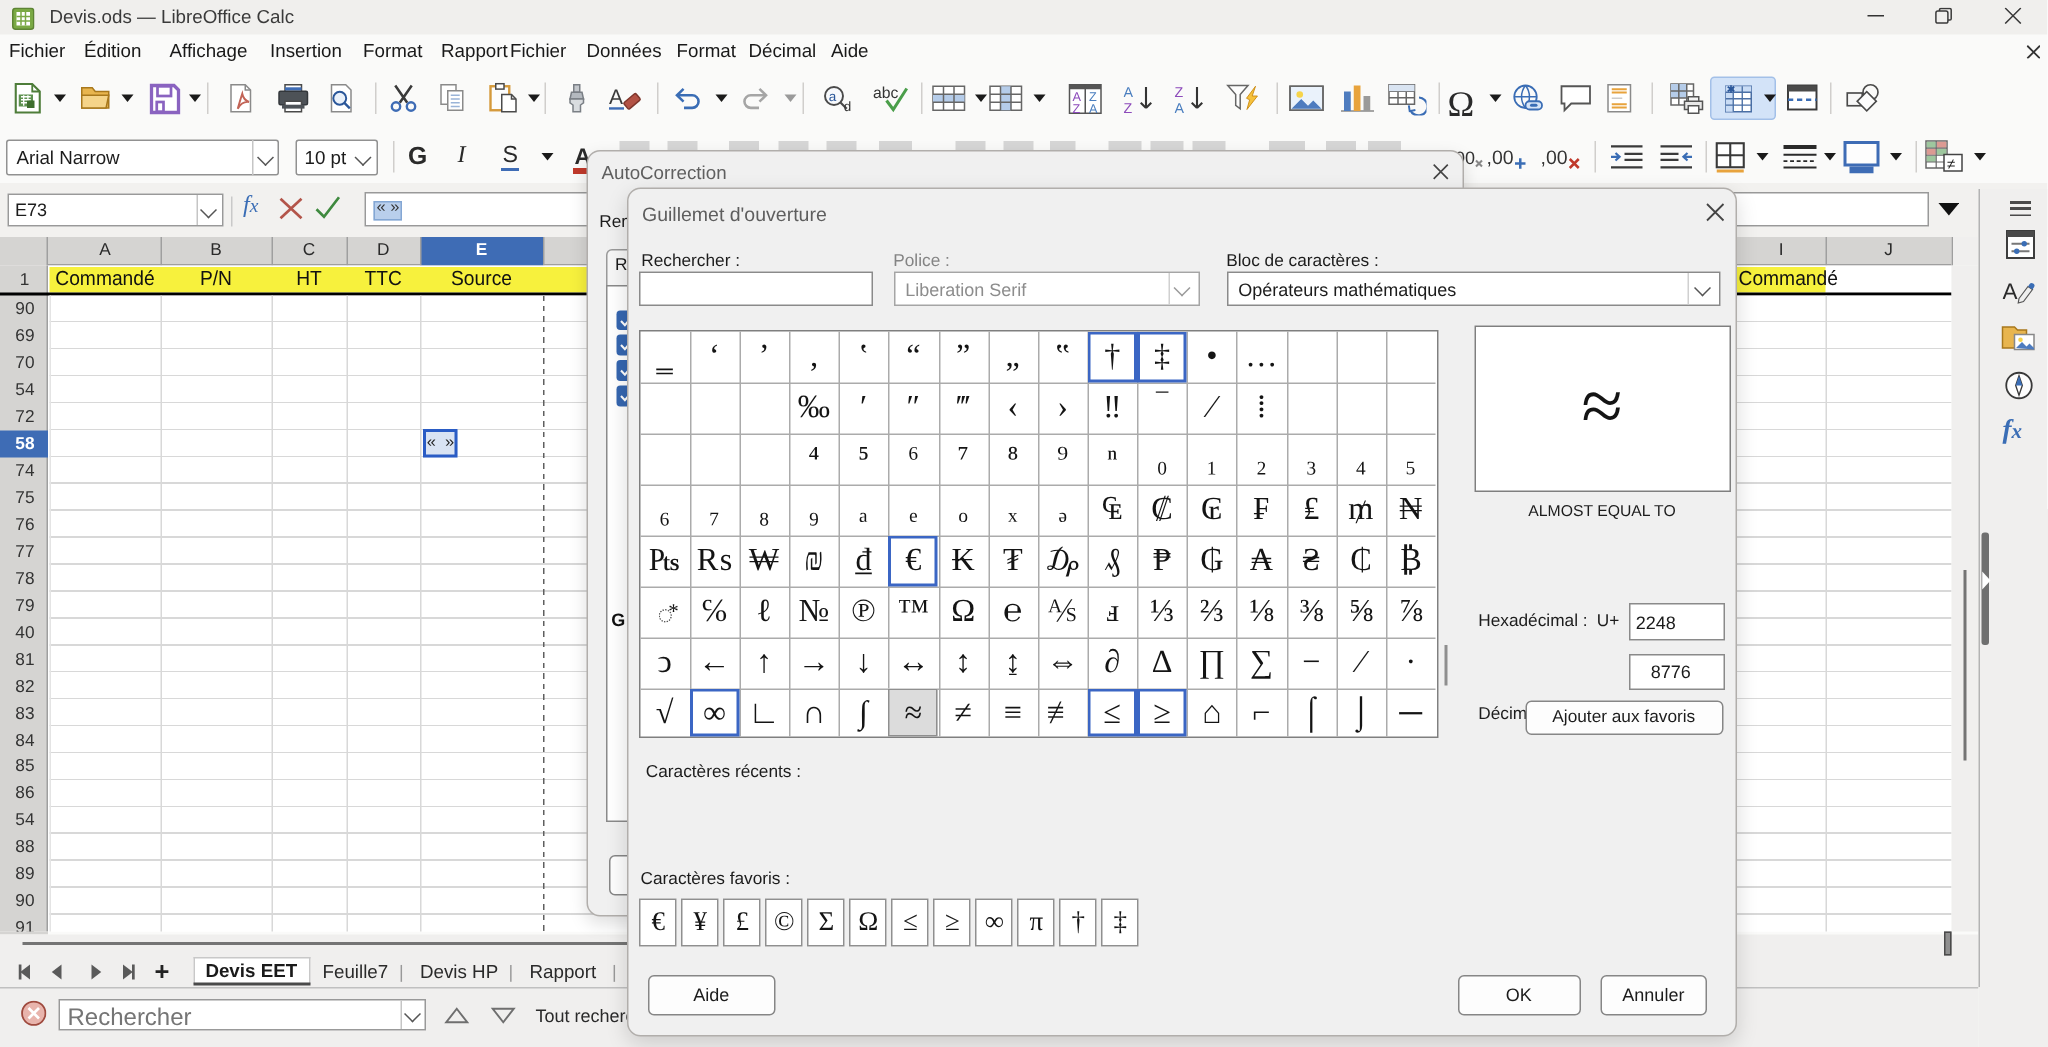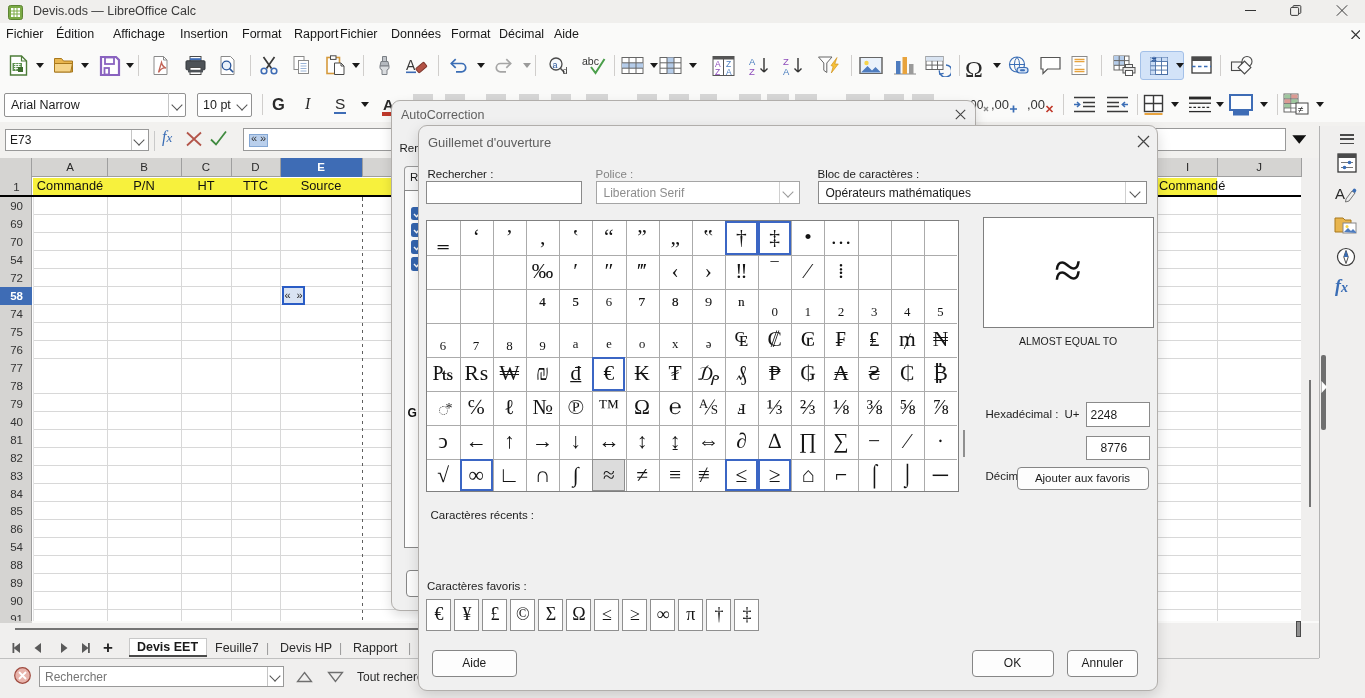--- a/index.html
+++ b/index.html
@@ -437,21 +437,21 @@
 <div style="position:absolute;left:353px;top:641px;font-size:12.5px;color:#2a2a2a">Rapport</div>
 <div style="position:absolute;left:266px;top:641px;font-size:12px;color:#999">|</div>
 <div style="position:absolute;left:339px;top:641px;font-size:12px;color:#999">|</div>
 <div style="position:absolute;left:408px;top:641px;font-size:12px;color:#999">|</div>
 <div style="position:absolute;left:0;top:658px;width:1319px;height:40px;background:#f0efee;border-top:1px solid #c0c0c0"></div>
 <svg class="ab" style="left:14px;top:667px" width="17" height="17" viewBox="0 0 17 17">
     <circle cx="8.5" cy="8.5" r="7.8" fill="#e8b4ac" stroke="#9f4a3e" stroke-width="1.2"></circle>
     <path d="M5 5l7 7M12 5l-7 7" stroke="#fff" stroke-width="1.8"></path>
   </svg>
 <div style="position:absolute;left:39px;top:665.5px;width:245px;height:21.5px;background:#fff;border:1px solid #999"></div>
-<div style="position:absolute;left:45px;top:670px;font-size:12px;color:#757575">Rechercher</div>
+<div style="position:absolute;left:45px;top:670px;font-size:16px;color:#757575">Rechercher</div>
 <div style="position:absolute;left:267px;top:666.5px;width:1px;height:19.5px;background:#c5c5c5"></div>
 <div class="chev" style="left:271px;top:672px"></div>
 <svg class="ab" style="left:296px;top:671px" width="17" height="12" viewBox="0 0 17 12">
     <path d="M8.5 1.5L15.5 10.5H1.5z" fill="none" stroke="#6f6f6f" stroke-width="1.3"></path>
   </svg>
 <svg class="ab" style="left:327px;top:671px" width="17" height="12" viewBox="0 0 17 12">
     <path d="M8.5 10.5L1.5 1.5h14z" fill="none" stroke="#6f6f6f" stroke-width="1.3"></path>
   </svg>
 <div style="position:absolute;left:357px;top:670px;font-size:12px;color:#2a2a2a">Tout recherche</div>
 <div style="position:absolute;left:1319px;top:126px;width:46px;height:572px;background:#f0efee"></div>

